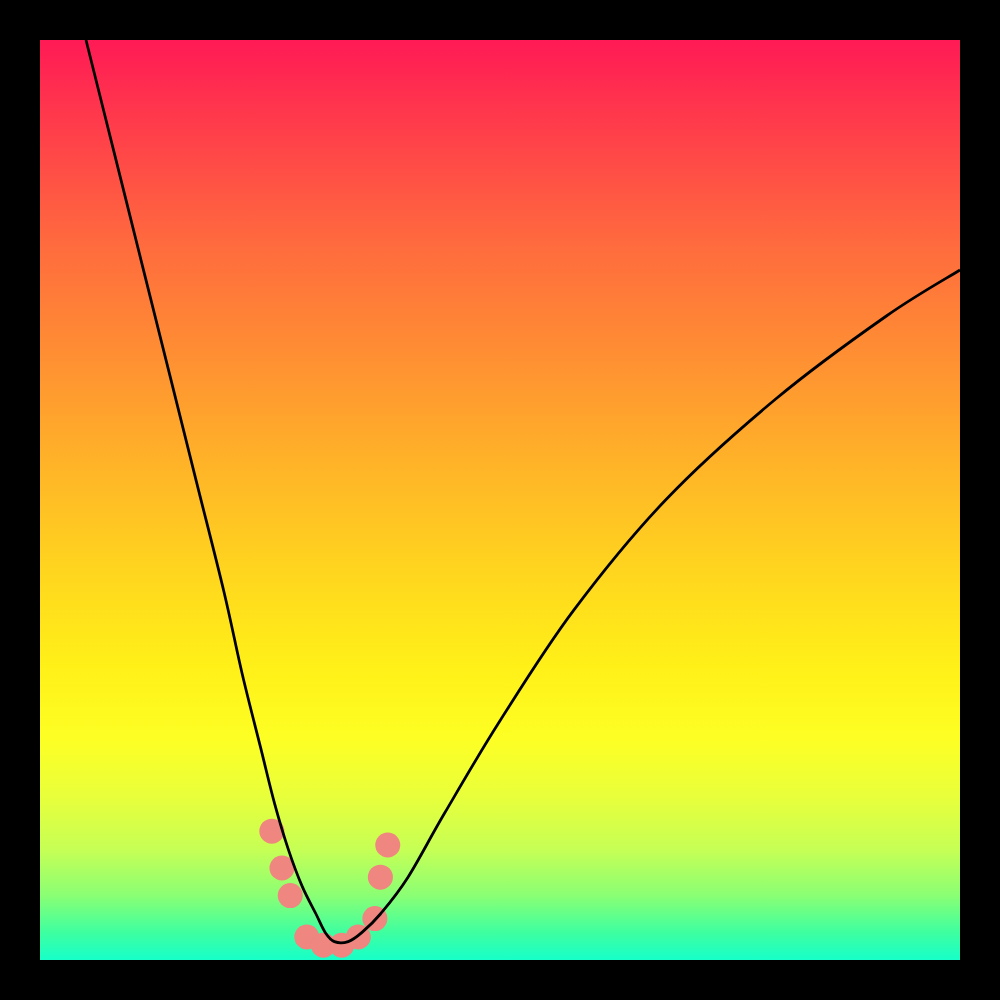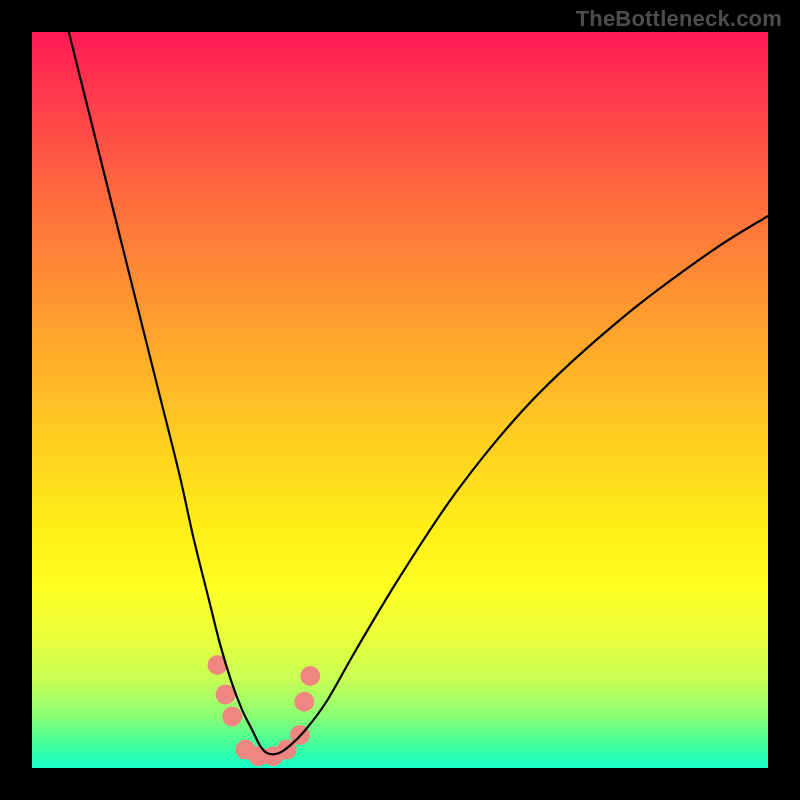--- a/index.html
+++ b/index.html
@@ -63,14 +63,13 @@
           <circle cx="226.688" cy="724.224" r="10" fill="#ef867f"></circle>
           <circle cx="241.40799999999996" cy="724.224" r="10" fill="#ef867f"></circle>
           <circle cx="254.65600000000003" cy="717.6" r="10" fill="#ef867f"></circle>
           <circle cx="267.904" cy="702.88" r="10" fill="#ef867f"></circle>
           <circle cx="272.32" cy="669.76" r="10" fill="#ef867f"></circle>
           <circle cx="278.20799999999997" cy="644" r="10" fill="#ef867f"></circle>
         </g>
       <path id="curve-path" fill="none" stroke="#000000" stroke-width="2.2" d="M 36.800000000000004 0 C 40.480000000000004 14.720000000000008, 51.52 58.88000000000005, 58.88 88.32000000000005 C 66.24 117.76000000000005, 73.6 147.2, 80.96 176.64 C 88.32 206.07999999999998, 95.68 235.51999999999998, 103.04 264.96 C 110.4 294.4, 117.76 323.84, 125.12 353.28 C 132.48000000000002 382.71999999999997, 141.0666666666667 415.84, 147.20000000000002 441.59999999999997 C 153.33333333333334 467.35999999999996, 157.01333333333332 486.9866666666667, 161.92 507.84000000000003 C 166.82666666666665 528.6933333333334, 172.34666666666664 549.5466666666667, 176.64 566.72 C 180.93333333333334 583.8933333333333, 184 597.3866666666667, 187.68 610.88 C 191.36 624.3733333333333, 195.04000000000002 636.6400000000001, 198.72000000000003 647.6800000000001 C 202.40000000000003 658.72, 206.07999999999998 668.5333333333333, 209.76 677.12 C 213.44 685.7066666666667, 217.73333333333332 693.0666666666667, 220.79999999999998 699.2 C 223.86666666666665 705.3333333333334, 225.70666666666665 710.24, 228.16 713.92 C 230.61333333333334 717.5999999999999, 232.45333333333335 720.0533333333333, 235.52 721.28 C 238.58666666666667 722.5066666666667, 242.88 722.5066666666667, 246.56 721.28 C 250.24 720.0533333333333, 253.30666666666664 717.5999999999999, 257.59999999999997 713.92 C 261.8933333333333 710.24, 266.18666666666667 706.5600000000001, 272.32 699.2 C 278.4533333333333 691.84, 285.8133333333334 683.2533333333333, 294.40000000000003 669.76 C 302.9866666666667 656.2666666666667, 311.5733333333333 639.0933333333334, 323.84 618.24 C 336.1066666666666 597.3866666666667, 350.82666666666665 571.6266666666667, 368 544.64 C 385.17333333333335 517.6533333333333, 404.8 485.76, 426.88 456.32 C 448.96 426.88, 473.49333333333334 396.2133333333333, 500.48 368 C 527.4666666666667 339.7866666666667, 559.3600000000001 311.5733333333333, 588.8000000000001 287.04 C 618.24 262.5066666666667, 652.5866666666667 237.97333333333341, 677.12 220.80000000000007 C 701.6533333333333 203.62666666666672, 726.1866666666667 190.13333333333335, 736 184"></path>
     </svg>
   </div>
-  <div class="watermark" id="wm" style="right: 18px; top: 6px; font-size: 22px;">TheBottleneck.com</div>
 </div>
 
 </body></html>

